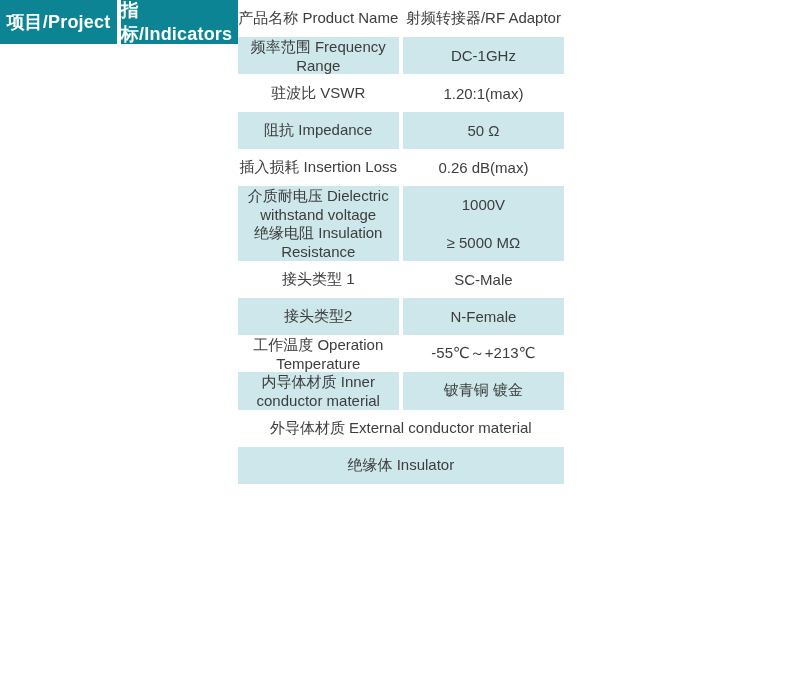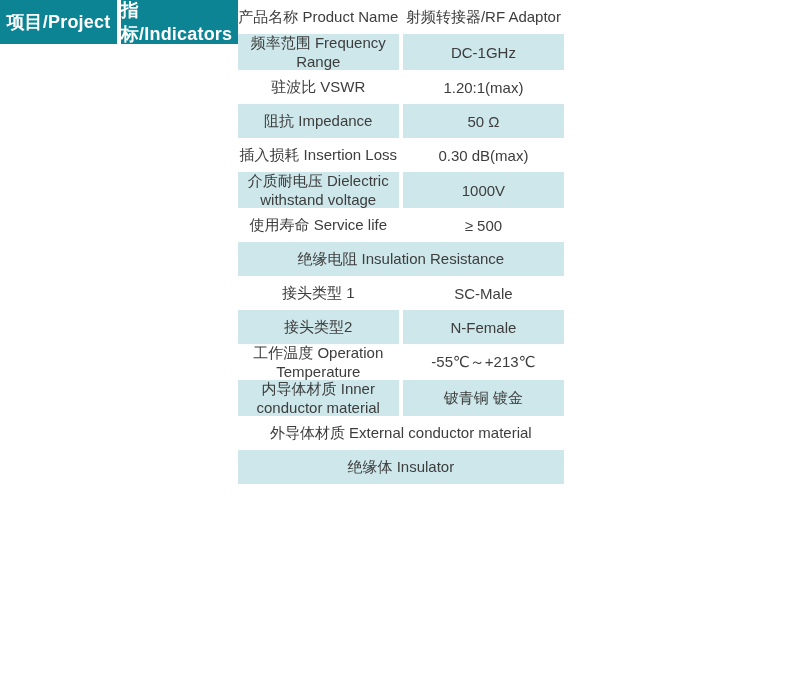--- a/index.html
+++ b/index.html
@@ -81,35 +81,32 @@
     <div class="cell">1.20:1(max)</div>
   </div>
 
   <div class="table-row row-blue">
     <div class="cell">阻抗 Impedance</div>
     <div class="cell">50 Ω</div>
   </div>
 
   <div class="table-row row-white">
     <div class="cell">插入损耗 Insertion Loss</div>
-    <div class="cell">0.30 dB(max)</div>
+    <div class="cell">0.26 dB(max)</div>
   </div>
 
   <div class="table-row row-blue">
     <div class="cell">介质耐电压 Dielectric withstand voltage</div>
     <div class="cell">1000V</div>
   </div>
 
-  <div class="table-row row-white">
-    <div class="cell">使用寿命 Service life</div>
-    <div class="cell">≥ 500</div>
-  </div>
 
   <div class="table-row row-blue">
     <div class="cell">绝缘电阻 Insulation Resistance</div>
+    <div class="cell">≥ 5000 MΩ</div>
   </div>
 
   <div class="table-row row-white">
     <div class="cell">接头类型 1</div>
     <div class="cell">SC-Male</div>
   </div>
 
   <div class="table-row row-blue">
     <div class="cell">接头类型2</div>
     <div class="cell">N-Female</div>

